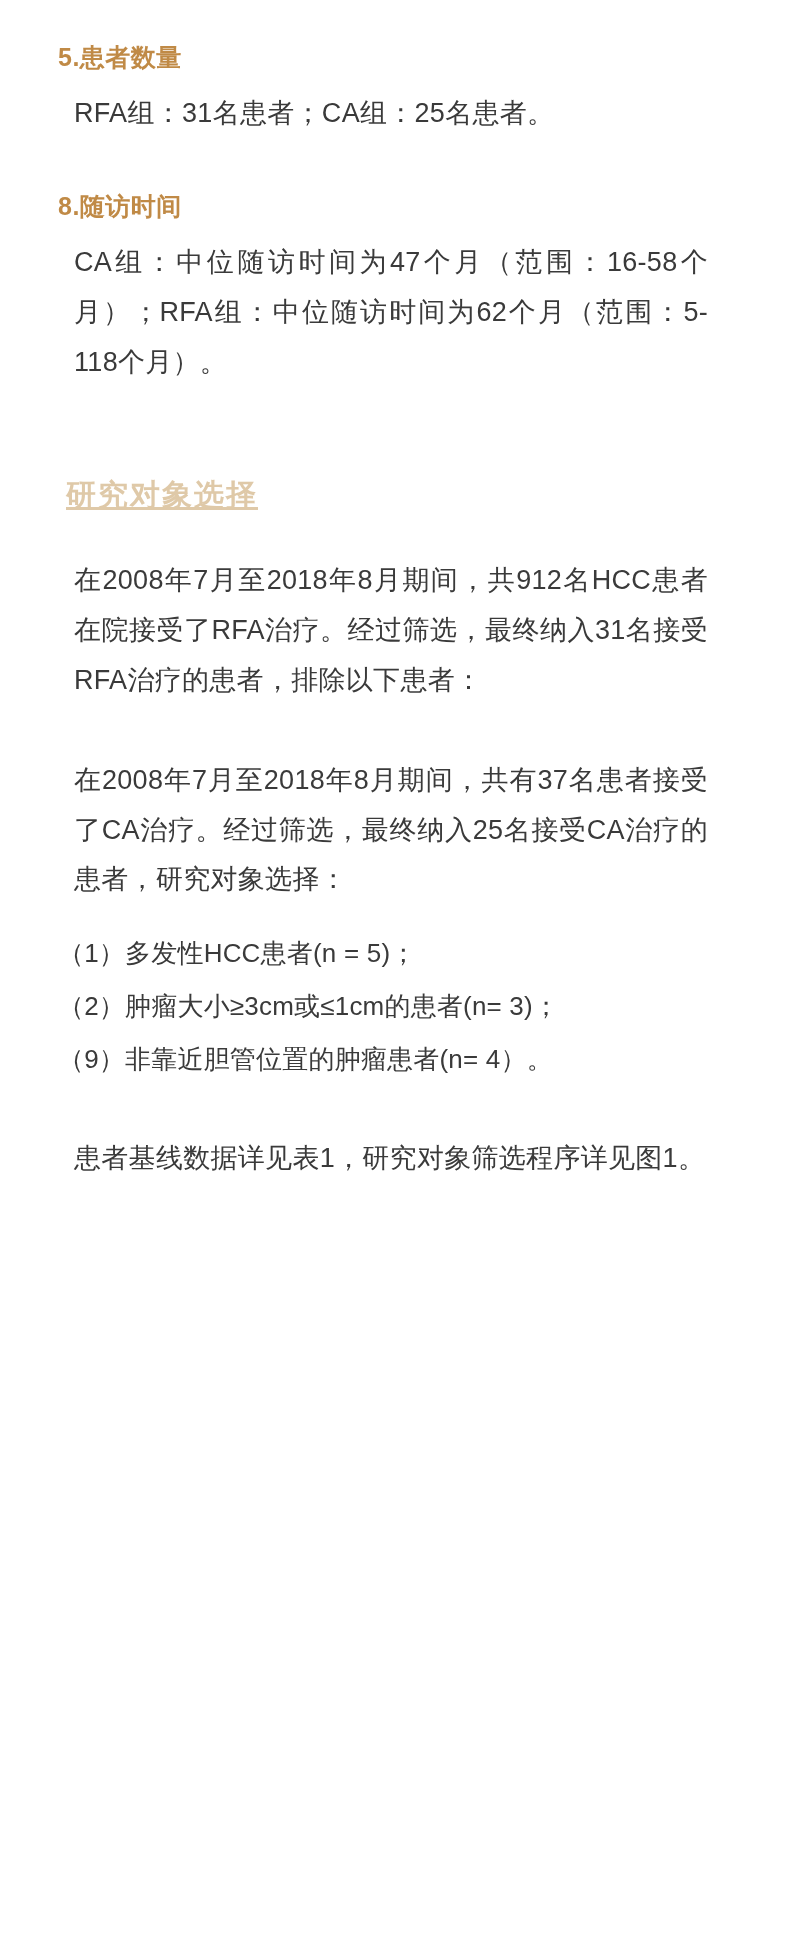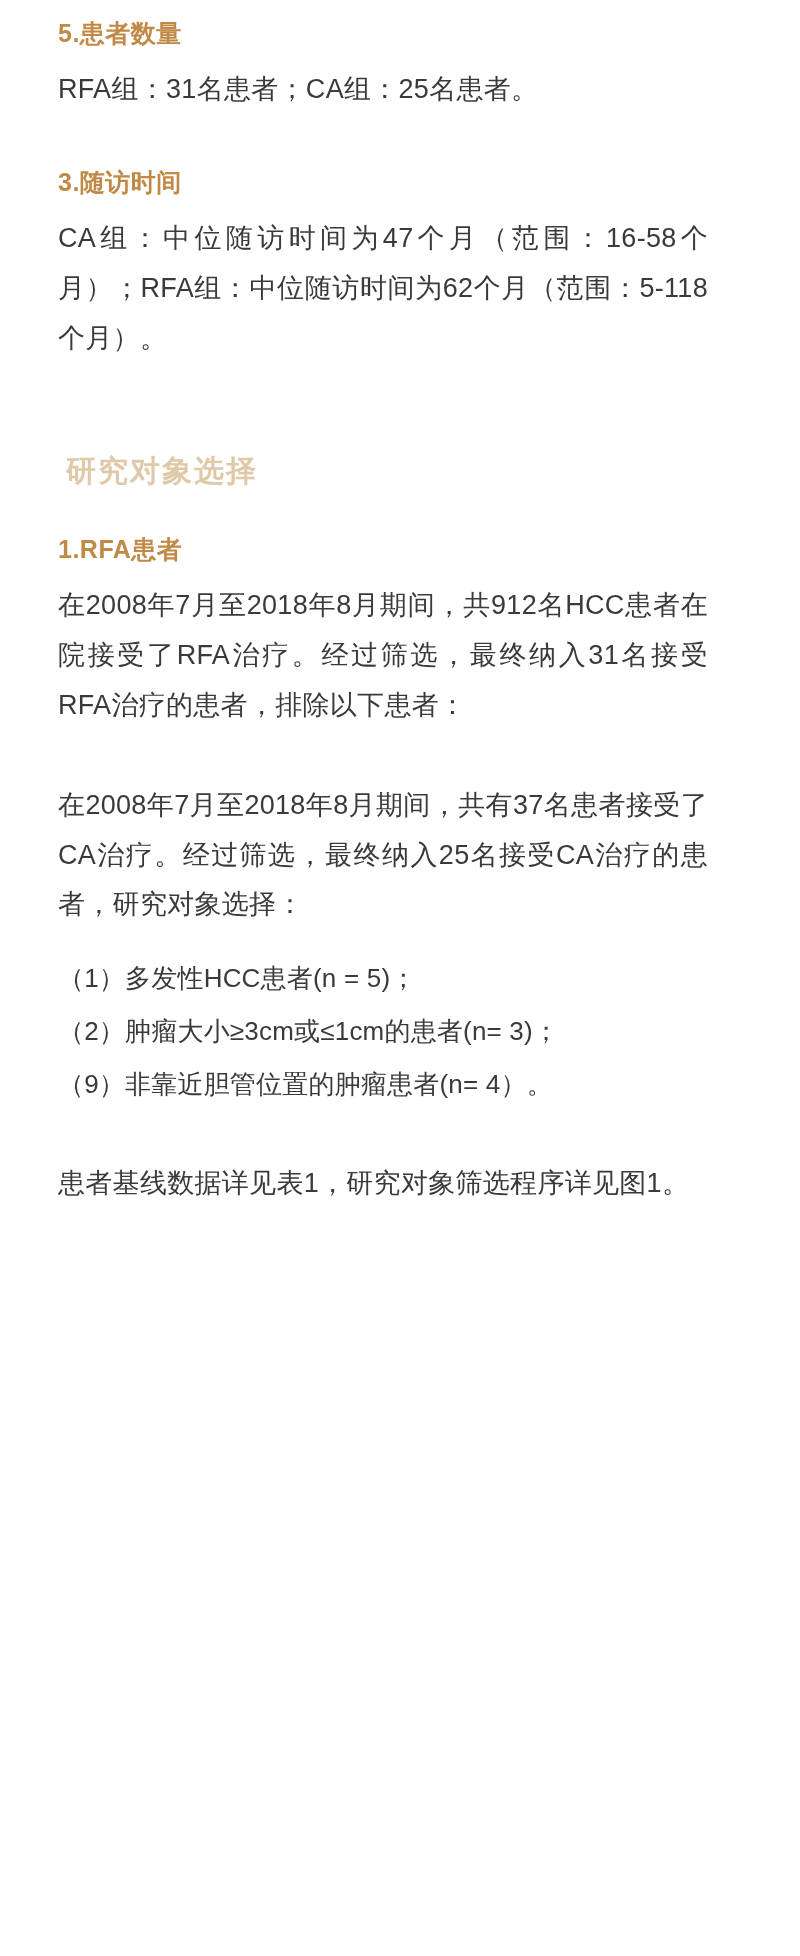--- a/index.html
+++ b/index.html
@@ -10,46 +10,47 @@
   body {
     width: 800px;
     min-height: 1956px;
     font-family: "Liberation Sans", "DejaVu Sans", sans-serif;
     color: #2b2b2b;
   }
   .page {
     box-sizing: border-box;
     width: 764px;
     min-height: 1956px;
-    padding: 16px 56px 40px 58px;
+    padding: 40px 56px 40px 58px;
     background: #ffffff;
   }
   .h-num {
     font-size: 25px;
     font-weight: bold;
     color: #c08a46;
     letter-spacing: 0.5px;
     margin: 0 0 14px 0;
     line-height: 1.4;
   }
   .para {
     font-size: 27px;
     line-height: 1.85;
     color: #3a3a3a;
-    margin: 0 0 6px 0;
+    margin: 0 0 6px 16px;
     letter-spacing: 0.3px;
     text-align: justify;
   }
   .section-title {
     font-size: 30px;
     font-weight: bold;
     color: #dfc9a8;
     letter-spacing: 2px;
     margin: 86px 0 40px 8px;
     line-height: 1.4;
+    text-decoration: underline;
   }
   .list {
     margin: 26px 0 0 0;
     padding: 0;
     list-style: none;
   }
   .list li {
     font-size: 26px;
     line-height: 1.72;
     color: #3a3a3a;
@@ -63,26 +64,25 @@
 </head>
 <body>
 
 <div class="page">
 
   <h2 class="h-num">5.患者数量</h2>
   <p class="para">RFA组：31名患者；CA组：25名患者。</p>
 
   <div class="gap-lg"></div>
 
-  <h2 class="h-num">3.随访时间</h2>
+  <h2 class="h-num">8.随访时间</h2>
   <p class="para">CA组：中位随访时间为47个月（范围：16-58个月）；RFA组：中位随访时间为62个月（范围：5-118个月）。</p>
 
   <h1 class="section-title">研究对象选择</h1>
 
-  <h2 class="h-num">1.RFA患者</h2>
   <p class="para">在2008年7月至2018年8月期间，共912名HCC患者在院接受了RFA治疗。经过筛选，最终纳入31名接受RFA治疗的患者，排除以下患者：</p>
 
   <div class="gap-lg"></div>
 
   <p class="para">在2008年7月至2018年8月期间，共有37名患者接受了CA治疗。经过筛选，最终纳入25名接受CA治疗的患者，研究对象选择：</p>
   <ul class="list">
     <li>（1）多发性HCC患者(n = 5)；</li>
     <li>（2）肿瘤大小≥3cm或≤1cm的患者(n= 3)；</li>
     <li>（9）非靠近胆管位置的肿瘤患者(n= 4）。</li>
   </ul>

